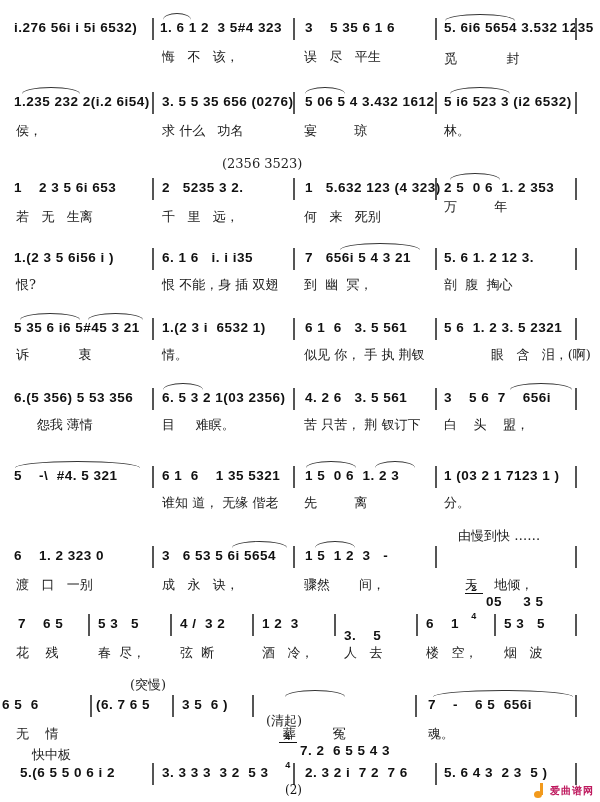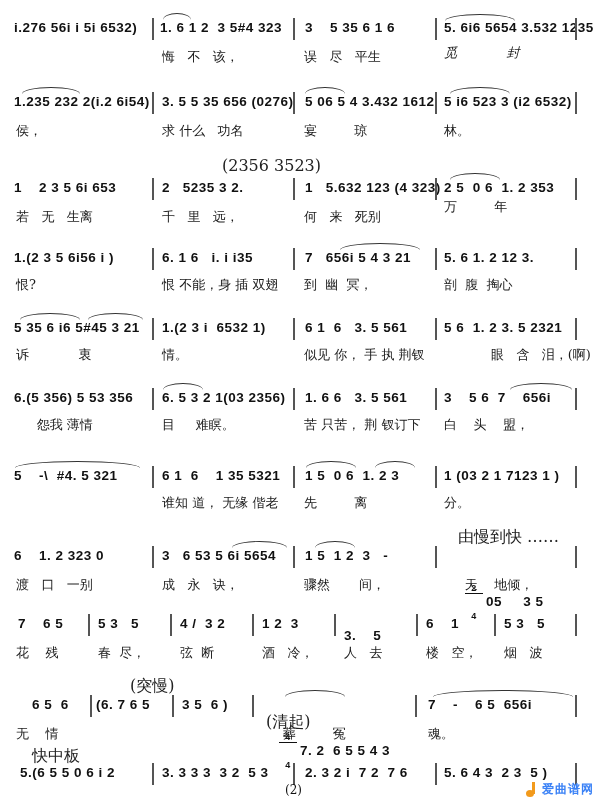--- a/index.html
+++ b/index.html
@@ -4,27 +4,27 @@
 <style>
   html, body { margin: 0; padding: 0; background: #ffffff; }
   body { width: 600px; height: 802px; position: relative; overflow: hidden;
          font-family: "DejaVu Sans", "Liberation Sans", sans-serif; color: #111; }
   .row { position: absolute; left: 0; width: 600px; }
   .notes { position: absolute; height: 20px; font-family: "Liberation Sans", "DejaVu Sans", sans-serif;
            font-weight: bold; font-size: 13.5px; letter-spacing: 0.5px; white-space: pre; line-height: 20px; }
   .lyrics { position: absolute; font-family: "DejaVu Serif", "Liberation Serif", serif;
             font-size: 13px; white-space: pre; line-height: 18px; color: #1a1a1a; }
   .bar { position: absolute; width: 1.5px; background: #555; height: 22px; }
-  .ann { position: absolute; font-family: "DejaVu Serif", "Liberation Serif", serif; font-size: 16px; white-space: pre; color: #222; }
+  .ann { position: absolute; font-family: "DejaVu Serif", "Liberation Serif", serif; font-size: 13px; white-space: pre; color: #222; }
   .slur { position: absolute; border-top: 1.3px solid #333; border-radius: 50% 50% 0 0 / 100% 100% 0 0; height: 6px; }
   .watermark { position: absolute; right: 6px; bottom: 4px; display: flex; align-items: center; gap: 3px; }
   .wm-icon { width: 13px; height: 15px; position: relative; }
   .wm-icon::before { content: ""; position: absolute; left: 0; bottom: 0; width: 8px; height: 7px; background: #f29a1c; border-radius: 50%; }
   .wm-icon::after { content: ""; position: absolute; left: 6px; top: 0; width: 2.5px; height: 12px; background: #f29a1c; }
-  .wm-text { font-family: "DejaVu Sans", sans-serif; font-size: 12px; font-weight: bold; color: #3b82f6; letter-spacing: 1px; }
+  .wm-text { font-family: "DejaVu Sans", sans-serif; font-size: 10px; font-weight: bold; color: #be185d; letter-spacing: 1px; }
   .page-num { position: absolute; left: 285px; top: 783px; font-size: 12px; font-family: "DejaVu Serif", serif; }
   .time-sig { display: inline-block; vertical-align: middle; font-size: 9px; line-height: 9px; text-align: center; margin-right: 3px; }
   .time-sig span { display: block; }
   .time-sig span:first-child { border-bottom: 1px solid #111; }
 </style>
 </head>
 <body>
 
 <div class="row" style="top:18px;">
   <div class="notes" style="left:14px;">i.276 56i i 5i 6532)</div>
@@ -32,21 +32,21 @@
   <div class="slur" style="left:163px;top:-5px;width:28px;"></div>
   <div class="notes" style="left:160px;">1. 6 1 2  3 5#4 323</div>
   <div class="bar" style="left:293px;top:0;"></div>
   <div class="notes" style="left:305px;">3    5 35 6 1 6</div>
   <div class="bar" style="left:435px;top:0;"></div>
   <div class="slur" style="left:445px;top:-4px;width:70px;"></div>
   <div class="notes" style="left:444px;">5. 6i6 5654 3.532 1235</div>
   <div class="bar" style="left:575px;top:0;"></div>
   <div class="lyrics" style="left:162px;top:30px;">悔   不   该，</div>
   <div class="lyrics" style="left:304px;top:30px;">误   尽   平生</div>
-  <div class="lyrics" style="left:444px;top:26px;font-style:italic;">觅            封</div>
+  <div class="lyrics" style="left:444px;top:32px;">觅            封</div>
 </div>
 
 <div class="row" style="top:92px;">
   <div class="slur" style="left:22px;top:-5px;width:58px;"></div>
   <div class="notes" style="left:14px;">1.235 232 2(i.2 6i54)</div>
   <div class="bar" style="left:152px;top:0;"></div>
   <div class="notes" style="left:162px;">3. 5 5 35 656 (0276)</div>
   <div class="bar" style="left:293px;top:0;"></div>
   <div class="slur" style="left:305px;top:-5px;width:40px;"></div>
   <div class="notes" style="left:305px;">5 06 5 4 3.432 1612</div>
@@ -109,21 +109,21 @@
   <div class="lyrics" style="left:304px;top:28px;">似见 你， 手 执 荆钗</div>
   <div class="lyrics" style="left:444px;top:28px;margin-left:47px;">眼   含   泪，(啊)</div>
 </div>
 
 <div class="row" style="top:388px;">
   <div class="notes" style="left:14px;">6.(5 356) 5 53 356</div>
   <div class="bar" style="left:152px;top:0;"></div>
   <div class="slur" style="left:163px;top:-5px;width:40px;"></div>
   <div class="notes" style="left:162px;">6. 5 3 2 1(03 2356)</div>
   <div class="bar" style="left:293px;top:0;"></div>
-  <div class="notes" style="left:305px;">1. 6 6   3. 5 561</div>
+  <div class="notes" style="left:305px;">4. 2 6   3. 5 561</div>
   <div class="bar" style="left:435px;top:0;"></div>
   <div class="slur" style="left:510px;top:-5px;width:62px;"></div>
   <div class="notes" style="left:444px;">3    5 6  7    656i</div>
   <div class="bar" style="left:575px;top:0;"></div>
   <div class="lyrics" style="left:16px;top:28px;">     怨我 薄情</div>
   <div class="lyrics" style="left:162px;top:28px;">目     难瞑。</div>
   <div class="lyrics" style="left:304px;top:28px;">苦 只苦， 荆 钗订下</div>
   <div class="lyrics" style="left:444px;top:28px;">白    头    盟，</div>
 </div>
 
@@ -187,21 +187,21 @@
   <div class="lyrics" style="left:180px;top:30px;">弦  断</div>
   <div class="lyrics" style="left:262px;top:30px;">酒   冷，</div>
   <div class="lyrics" style="left:344px;top:30px;">人   去</div>
   <div class="lyrics" style="left:426px;top:30px;">楼   空，</div>
   <div class="lyrics" style="left:504px;top:30px;">烟   波</div>
 </div>
 
 <div class="row" style="top:695px;">
   <div class="ann" style="left:98px;top:-19px;margin-left:32px;">(突慢)</div>
   <div class="ann" style="left:266px;top:-19px;margin-top:36px;">(清起)</div>
-  <div class="notes" style="left:32px;">6 5  6</div>
+  <div class="notes" style="left:2px;">6 5  6</div>
   <div class="bar" style="left:90px;top:0;"></div>
   <div class="notes" style="left:96px;">(6. 7 6 5</div>
   <div class="bar" style="left:172px;top:0;"></div>
   <div class="notes" style="left:182px;">3 5  6 )</div>
   <div class="bar" style="left:252px;top:0;"></div>
   <div class="slur" style="left:285px;top:-5px;width:60px;"></div>
   <div class="notes" style="left:262px;">
     <span class="time-sig">
       <span>4</span>
       <span>4</span>

